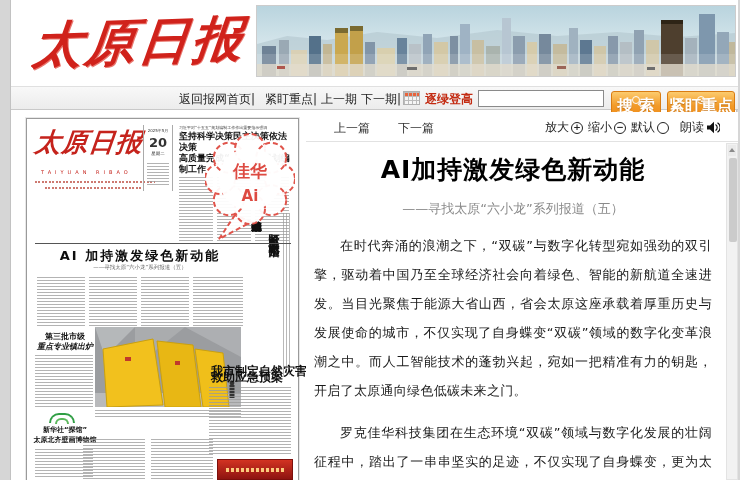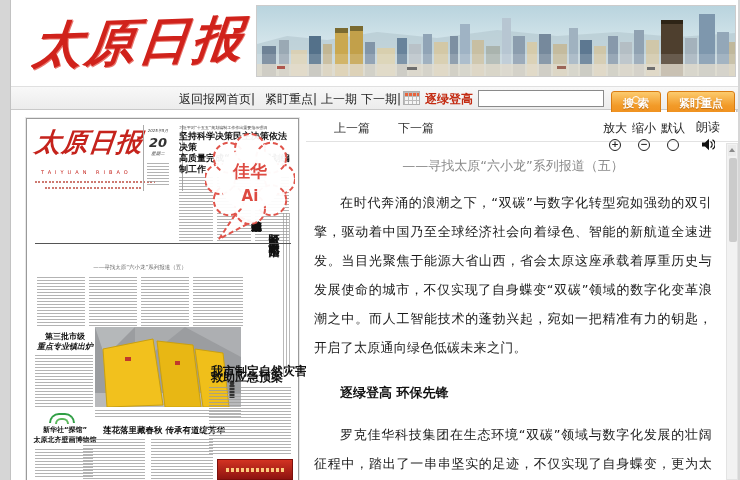--- a/index.html
+++ b/index.html
@@ -27,40 +27,40 @@
         background:
           repeating-linear-gradient(90deg,#bbb 0 1px,transparent 1px 4px),
           repeating-linear-gradient(#bbb 0 1px,transparent 1px 4px),
           linear-gradient(#e8643c 0 4px,#f6f6f6 4px);
         border:1px solid #b0b0b0;box-sizing:border-box;}
   .archive{left:414px;color:#c32b12;font-weight:bold;cursor:pointer;}
   .search-input{position:absolute;left:467px;top:3px;width:118px;height:15px;
         border:1px solid #8a8a8a;background:#fff;font-size:11px;padding:0 3px;}
   .sbtn{position:absolute;top:2px;height:27px;display:flex;align-items:center;justify-content:center;
         gap:3px;background:linear-gradient(#fccb6e,#f29a28 55%,#ef8c1a);
-        border:1px solid #d97c12;border-radius:3px;color:#fff;font-weight:bold;font-size:11px;
+        border:1px solid #d97c12;border-radius:3px;color:#fff;font-weight:bold;font-size:16px;
         cursor:pointer;box-sizing:border-box;text-shadow:0 1px 1px rgba(140,70,0,.5);}
   .sbtn1{left:600px;width:50px;} .sbtn2{left:656px;width:68px;}
   .mag{width:6px;height:6px;border:1px solid #fff;border-radius:50%;display:inline-block;
        position:relative;flex:0 0 auto;}
   .mag::after{content:"";position:absolute;width:4px;height:1.5px;background:#fff;
        transform:rotate(45deg);right:-3px;bottom:-2px;}
 
   
   .thumb{position:absolute;left:15px;top:118px;width:271px;height:362px;background:#fff;
          border:1px solid #9a9a9a;box-shadow:0 0 0 1px #e8e8e8;cursor:pointer;}
   .thumb *{position:absolute;box-sizing:border-box;}
   .ft{background:repeating-linear-gradient(#9a9a9a 0,#9a9a9a 1px,transparent 1px,transparent 3px);opacity:.75;}
   .ftv{background:repeating-linear-gradient(90deg,#9a9a9a 0,#9a9a9a 1px,transparent 1px,transparent 3px);opacity:.7;}
   .ftr{background:repeating-linear-gradient(90deg,#c86a60 0 2px,transparent 2px 3.5px);height:2px;opacity:.9;}
   .tn-logo{left:8px;top:6px;font-size:26px;font-weight:bold;font-style:italic;color:#c5231c;
            transform:skewX(-6deg);letter-spacing:1px;white-space:nowrap;}
   .tn-pinyin{left:14px;top:50px;font-size:5px;color:#c5231c;letter-spacing:4px;}
-  .tn-datebox{left:116px;top:6px;width:40px;height:66px;border-left:1px solid #aaa;
-           border-right:1px solid #aaa;text-align:center;color:#333;font-style:italic;}
+  .tn-datebox{left:116px;top:6px;width:30px;height:66px;border-left:1px solid #aaa;
+           border-right:1px solid #aaa;text-align:center;color:#333;}
   .tn-d1{left:0;top:3px;width:28px;font-size:4px;}
   .tn-d2{left:0;top:10px;width:28px;font-size:13px;font-weight:bold;}
   .tn-d3{left:0;top:26px;width:28px;font-size:4.5px;}
   .tn-topnews{left:152px;top:6px;width:112px;height:118px;}
   .tn-tiny1{left:0;top:0;width:112px;font-size:4px;color:#444;white-space:nowrap;overflow:hidden;}
   .tn-h1{left:0;top:6px;width:112px;font-size:9px;line-height:11px;font-weight:bold;color:#111;}
   .tn-vert1{left:238px;top:106px;height:150px;writing-mode:vertical-rl;font-size:11px;
             font-weight:bold;color:#111;letter-spacing:1px;}
   .tn-vert2{left:222px;top:94px;height:168px;writing-mode:vertical-rl;font-size:10px;
             font-weight:bold;color:#111;}
@@ -83,21 +83,21 @@
          background:repeating-linear-gradient(90deg,rgba(255,213,130,.95) 0 3px,transparent 3px 5px);}
   .stamp{left:178px;top:10px;width:90px;height:115px;z-index:6;}
 
   
   .panel{position:absolute;left:295px;top:112px;width:432px;height:368px;background:#fff;}
   .ptoolbar{position:absolute;left:0;top:0;width:432px;height:30px;border-bottom:1px solid #e2e2e2;
             font-size:12px;color:#333;box-sizing:border-box;}
   .pt-link{position:absolute;top:8px;cursor:pointer;}
   .prev{left:28px}.next{left:92px}
   .ctrls{position:absolute;right:18px;top:7px;display:flex;align-items:center;gap:5px;}
-  .ctrl{display:flex;align-items:center;gap:2px;cursor:pointer;color:#222;flex-direction:column;}
+  .ctrl{display:flex;align-items:center;gap:2px;cursor:pointer;color:#222;}
   .ci{width:12px;height:12px;border:1.4px solid #222;border-radius:50%;display:inline-flex;
       align-items:center;justify-content:center;font-size:9px;font-weight:bold;line-height:1;
       box-sizing:border-box;color:#222;}
   .spk{width:14px;height:13px;}
   .pbody{position:absolute;left:8px;top:31px;width:398px;height:337px;overflow:hidden;}
   .a-title{margin:10px 0 0 0;text-align:center;font-size:25px;font-weight:bold;color:#000;letter-spacing:1px;}
   .a-sub{margin:14px 0 0 0;text-align:center;font-size:13px;color:#8a8a8a;}
   .a-p{margin:13px 0 0 0;font-size:13px;line-height:29px;color:#1a1a1a;text-indent:2em;
        text-align:justify;letter-spacing:.3px;}
   .a-h2{margin:16px 0 0 0;font-size:13px;line-height:29px;font-weight:bold;color:#111;text-indent:2em;}
@@ -206,20 +206,21 @@
       <div class="tn-h1" style="top:6px;">坚持科学决策民主决策依法决策</div>
       <div class="tn-h1" style="top:28px;">高质量完成“十五五”规划编制工作</div>
       <div class="ft" style="left:0;top:52px;width:34px;height:64px;"></div>
       <div class="ft" style="left:38px;top:52px;width:34px;height:64px;"></div>
       <div class="ft" style="left:76px;top:52px;width:34px;height:64px;"></div>
     </div>
     <div class="tn-vert2">全力推动整治成效转化为惠民成果</div>
     <div class="tn-vert1">紧盯重点 靶向整治</div>
     <div class="ftv" style="left:256px;top:94px;width:8px;height:162px;"></div>
     <div class="tn-rule"></div>
+    <div class="tn-ai-head">AI 加持激发绿色新动能</div>
     <div class="tn-ai-sub">——寻找太原“六小龙”系列报道（五）</div>
     <div class="ft" style="left:10px;top:158px;width:48px;height:50px;"></div>
     <div class="ft" style="left:62px;top:158px;width:48px;height:50px;"></div>
     <div class="ft" style="left:114px;top:158px;width:48px;height:50px;"></div>
     <div class="ft" style="left:166px;top:158px;width:50px;height:50px;"></div>
     <div class="tn-b3h" style="top:212px;">第三批市级</div>
     <div class="tn-b3h" style="top:222px;font-style:italic;">重点专业镇出炉</div>
     <div class="ft" style="left:8px;top:236px;width:58px;height:54px;"></div>
     <div class="tn-arc1"></div>
     <div class="tn-arc2"></div>
@@ -234,21 +235,20 @@
       <rect x="0" y="66" width="146" height="14" fill="#b9babc"></rect>
       <polygon points="8,22 58,12 68,78 12,80" fill="#f2c11d" stroke="#caa00f" stroke-width="1"></polygon>
       <polygon points="62,14 98,18 106,80 70,80" fill="#e8b714" stroke="#caa00f" stroke-width="1"></polygon>
       <polygon points="100,22 128,26 134,80 108,80" fill="#f0bf1a" stroke="#caa00f" stroke-width="1"></polygon>
       <rect x="30" y="30" width="6" height="4" fill="#c0392b"></rect>
       <rect x="80" y="34" width="5" height="4" fill="#c0392b"></rect>
       <circle cx="137" cy="56" r="2.4" fill="#333"></circle>
       <rect x="134.5" y="58" width="5" height="13" fill="#333"></rect>
     </svg>
     <div class="ft" style="left:68px;top:291px;width:146px;height:8px;"></div>
-    <div class="tn-bhead">莲花落里藏春秋 传承有道绽芳华</div>
     <div class="ft" style="left:56px;top:320px;width:62px;height:42px;"></div>
     <div class="ft" style="left:124px;top:320px;width:62px;height:42px;"></div>
     <div class="tn-rh" style="top:244px;">我市制定自然灾害</div>
     <div class="tn-rh" style="top:250px;">救助应急预案</div>
     <div class="ft" style="left:182px;top:268px;width:82px;height:68px;"></div>
     <div class="tn-ad">
       <div class="tn-ad-gold"></div>
     </div>
 
     <svg class="stamp" viewBox="0 0 90 115">
@@ -290,23 +290,23 @@
           <span>朗读</span>
           <svg class="spk" viewBox="0 0 14 13">
             <path d="M1,4.5 h3 l4,-3.8 v11.6 l-4,-3.8 h-3 z" fill="#111"></path>
             <path d="M9.5,3.5 a3.5,3.5 0 0 1 0,6" stroke="#111" stroke-width="1.2" fill="none"></path>
             <path d="M11.5,1.8 a5.5,5.5 0 0 1 0,9.4" stroke="#111" stroke-width="1.2" fill="none"></path>
           </svg>
         </span>
       </span>
     </div>
     <div class="pbody">
+      <h1 class="a-title">AI加持激发绿色新动能</h1>
       <div class="a-sub">——寻找太原“六小龙”系列报道（五）</div>
       <p class="a-p">在时代奔涌的浪潮之下，“双碳”与数字化转型宛如强劲的双引擎，驱动着中国乃至全球经济社会向着绿色、智能的新航道全速进发。当目光聚焦于能源大省山西，省会太原这座承载着厚重历史与发展使命的城市，不仅实现了自身蝶变“双碳”领域的数字化变革浪潮之中。而人工智能技术的蓬勃兴起，宛如一把精准有力的钥匙，开启了太原通向绿色低碳未来之门。</p>
-      <div class="a-h2">逐绿登高  环保先锋</div>
       <p class="a-p">罗克佳华科技集团在生态环境“双碳”领域与数字化发展的壮阔征程中，踏出了一串串坚实的足迹，不仅实现了自身蝶变，更为太原市、山西省的崛起注入澎湃的绿色动力。</p>
 
     </div>
     <div class="sbar">
       <div class="sb-up"></div>
       <div class="sb-thumb"></div>
     </div>
   </div>
 </div>
 

